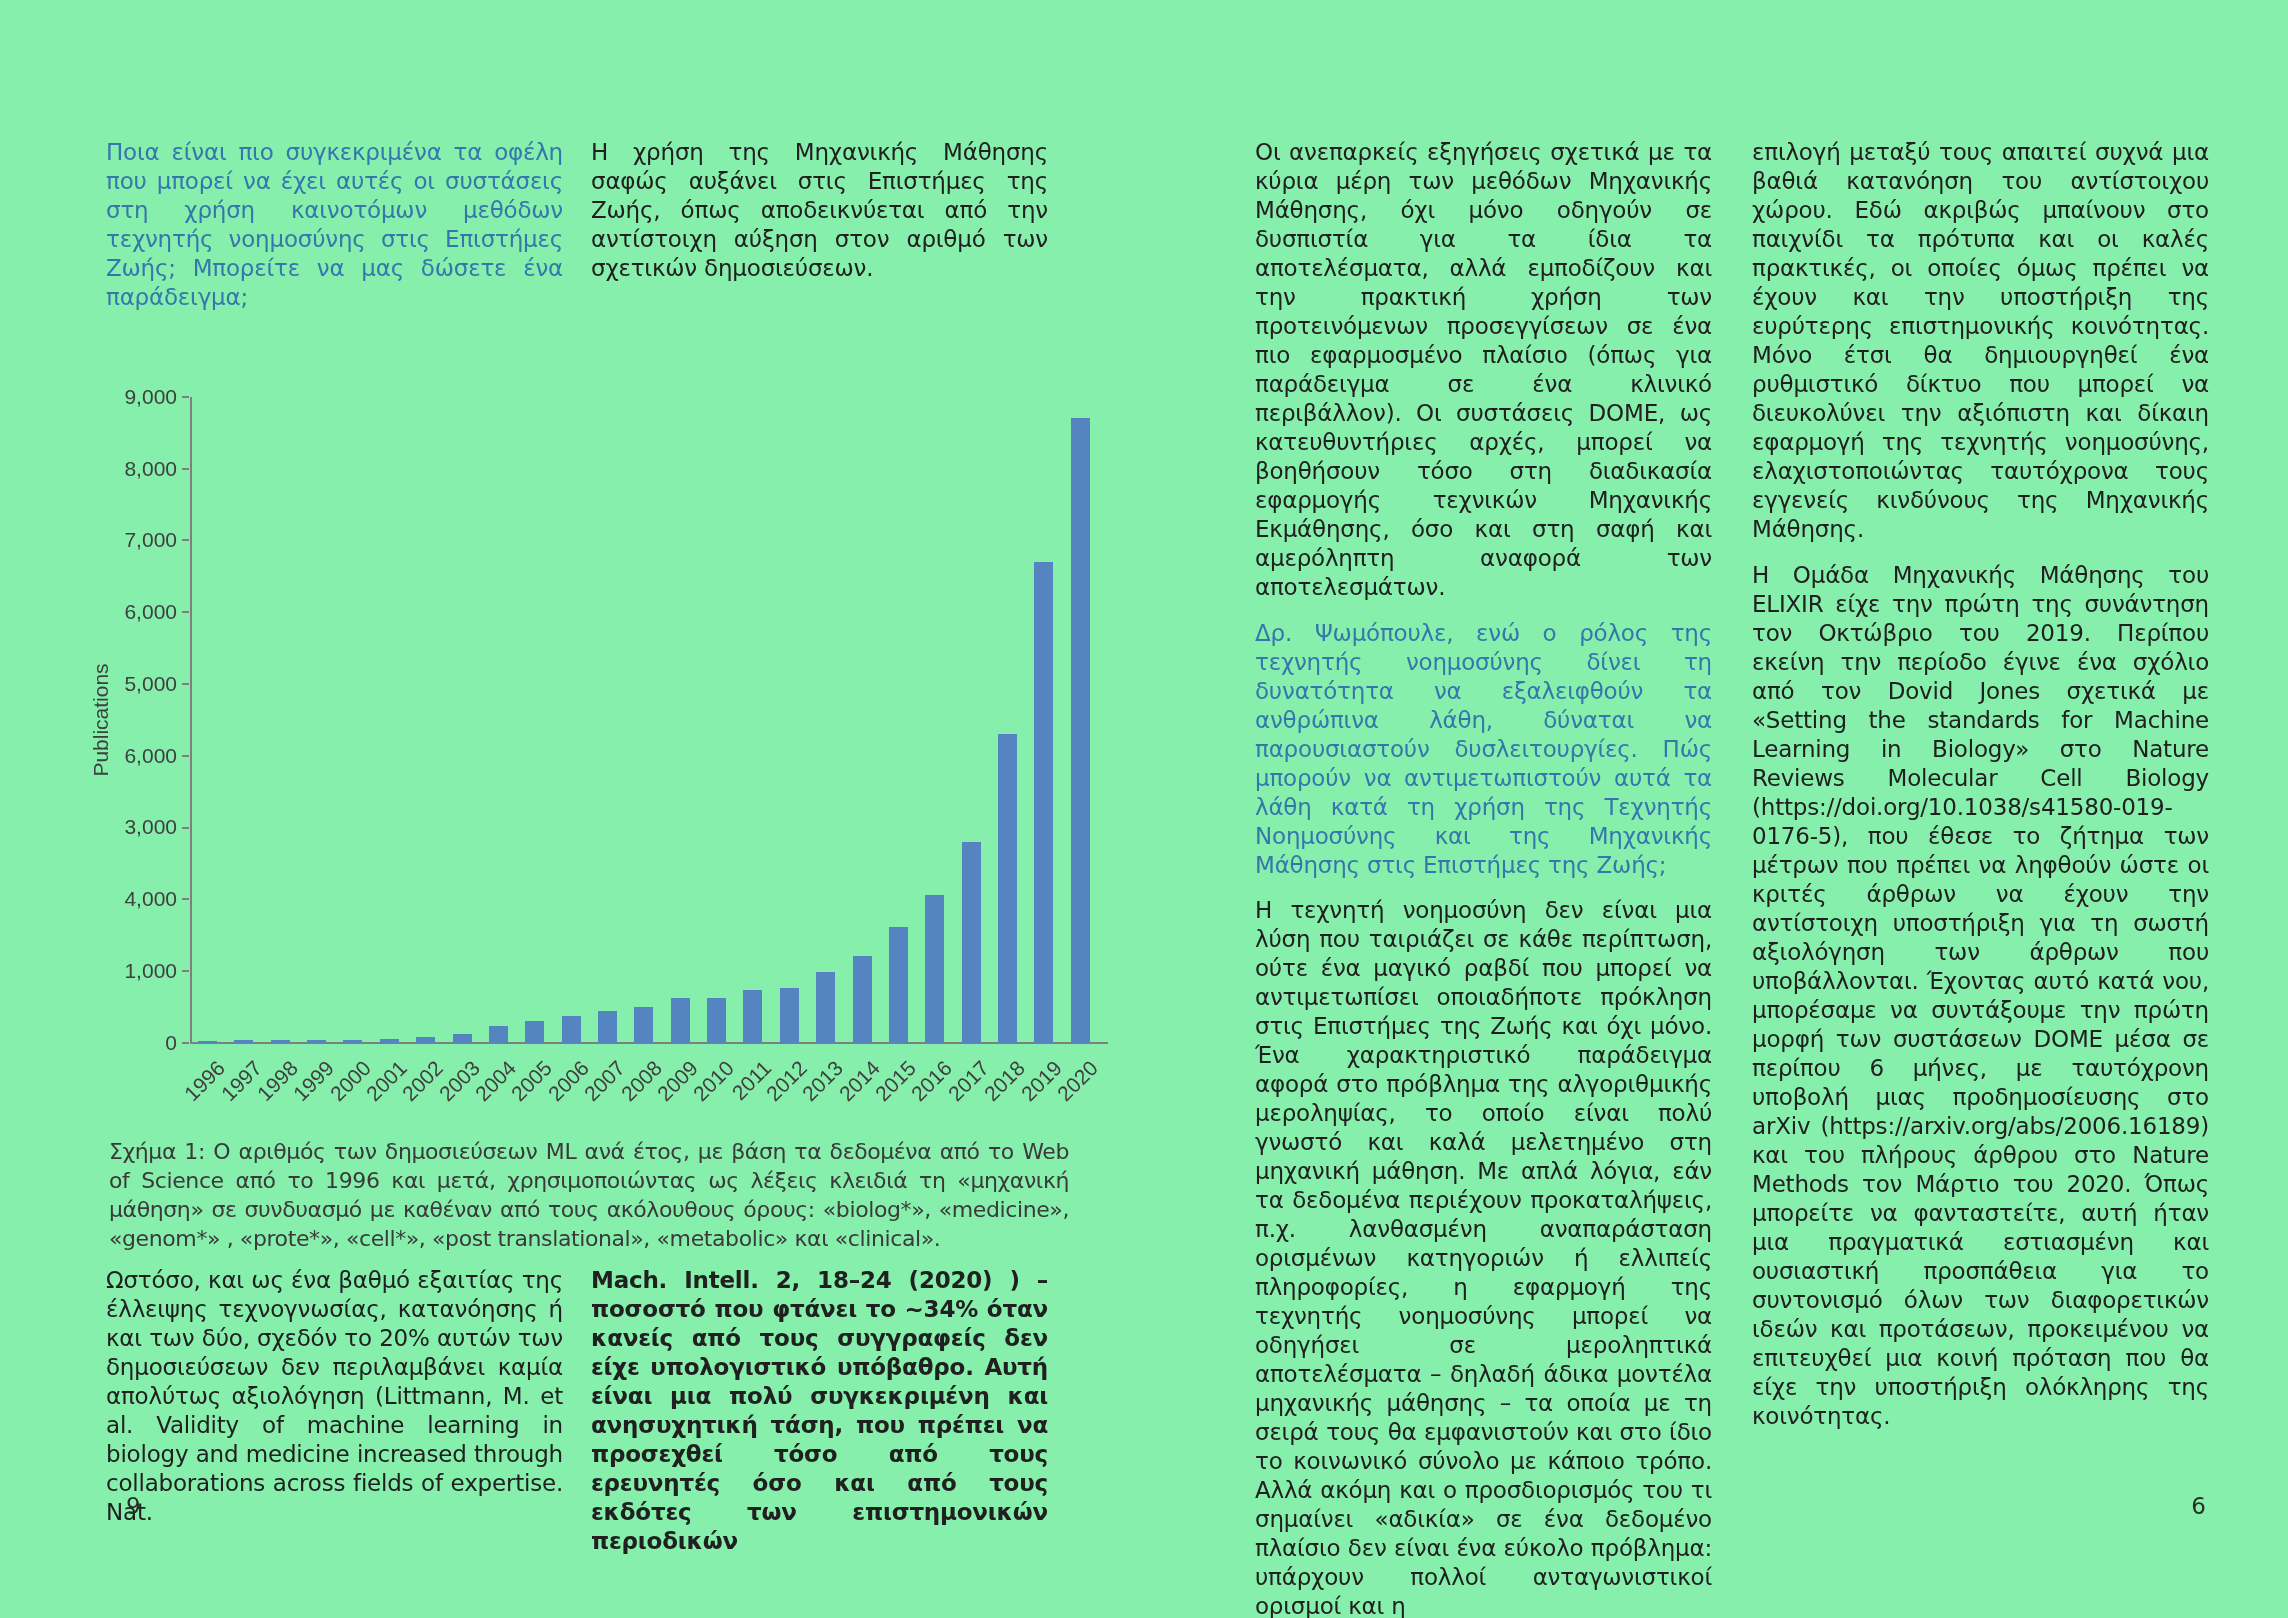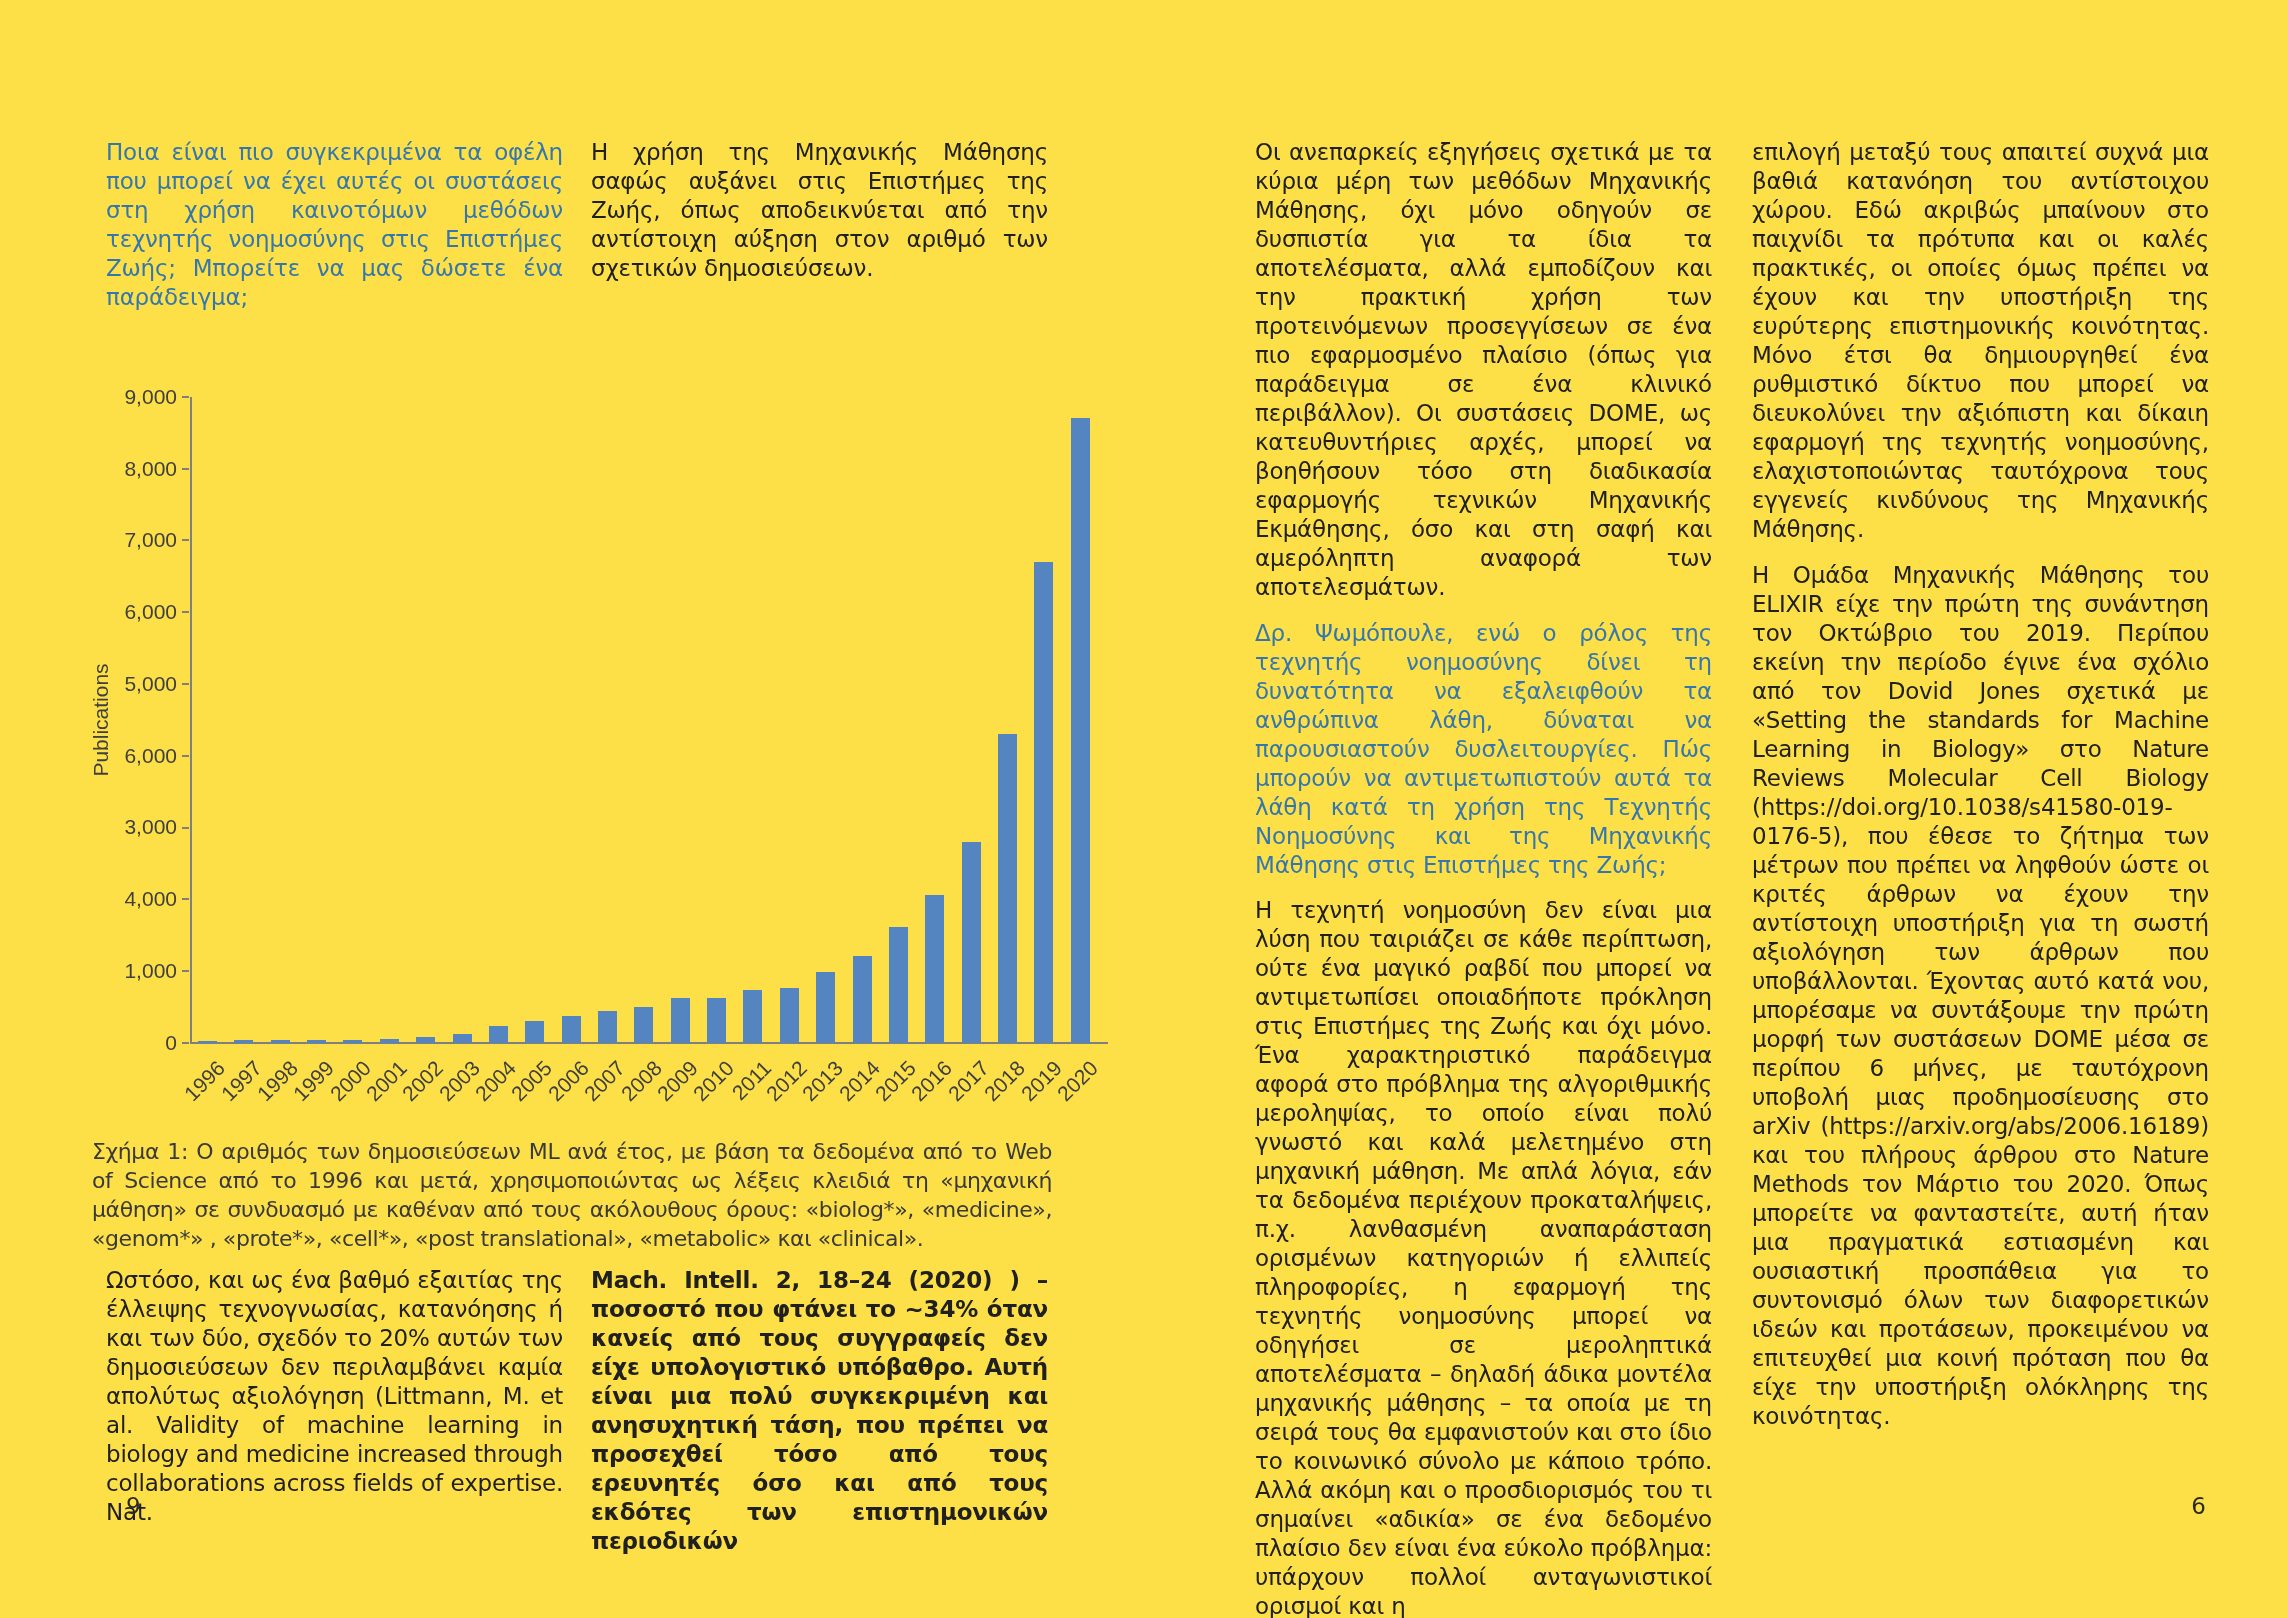--- a/index.html
+++ b/index.html
@@ -1,38 +1,38 @@
 <!DOCTYPE html>
 <html style="font-size:14.8px"><head>
 <meta charset="utf-8">
 <style>
   html,body{margin:0;padding:0;background:#ffffff;}
   .canvas{
     position:relative;
     width:2289px;
     height:1619px;
-    background:#fde047;
+    background:#86efac;
     overflow:hidden;
     font-family:"DejaVu Sans","Liberation Sans",sans-serif;
     color:#202020;
   }
   .col{
     position:absolute;
     width:457px;
     font-size:23px;
     line-height:29px;
     letter-spacing:-0.2px;
     text-align:justify;
     color:#202020;
   }
   .col p{margin:0 0 16.6px 0;}
   .question{color:#3577ad;}
   .caption{
     position:absolute;
-    left:92px;top:1137px;width:960px;
+    left:109px;top:1137px;width:960px;
     font-size:22px;line-height:29px;
     letter-spacing:-0.4px;
     color:#3a3a3a;
     text-align:justify;
   }
   .pagenum{
     position:absolute;
     font-size:23px;color:#2a2a2a;
   }
   

